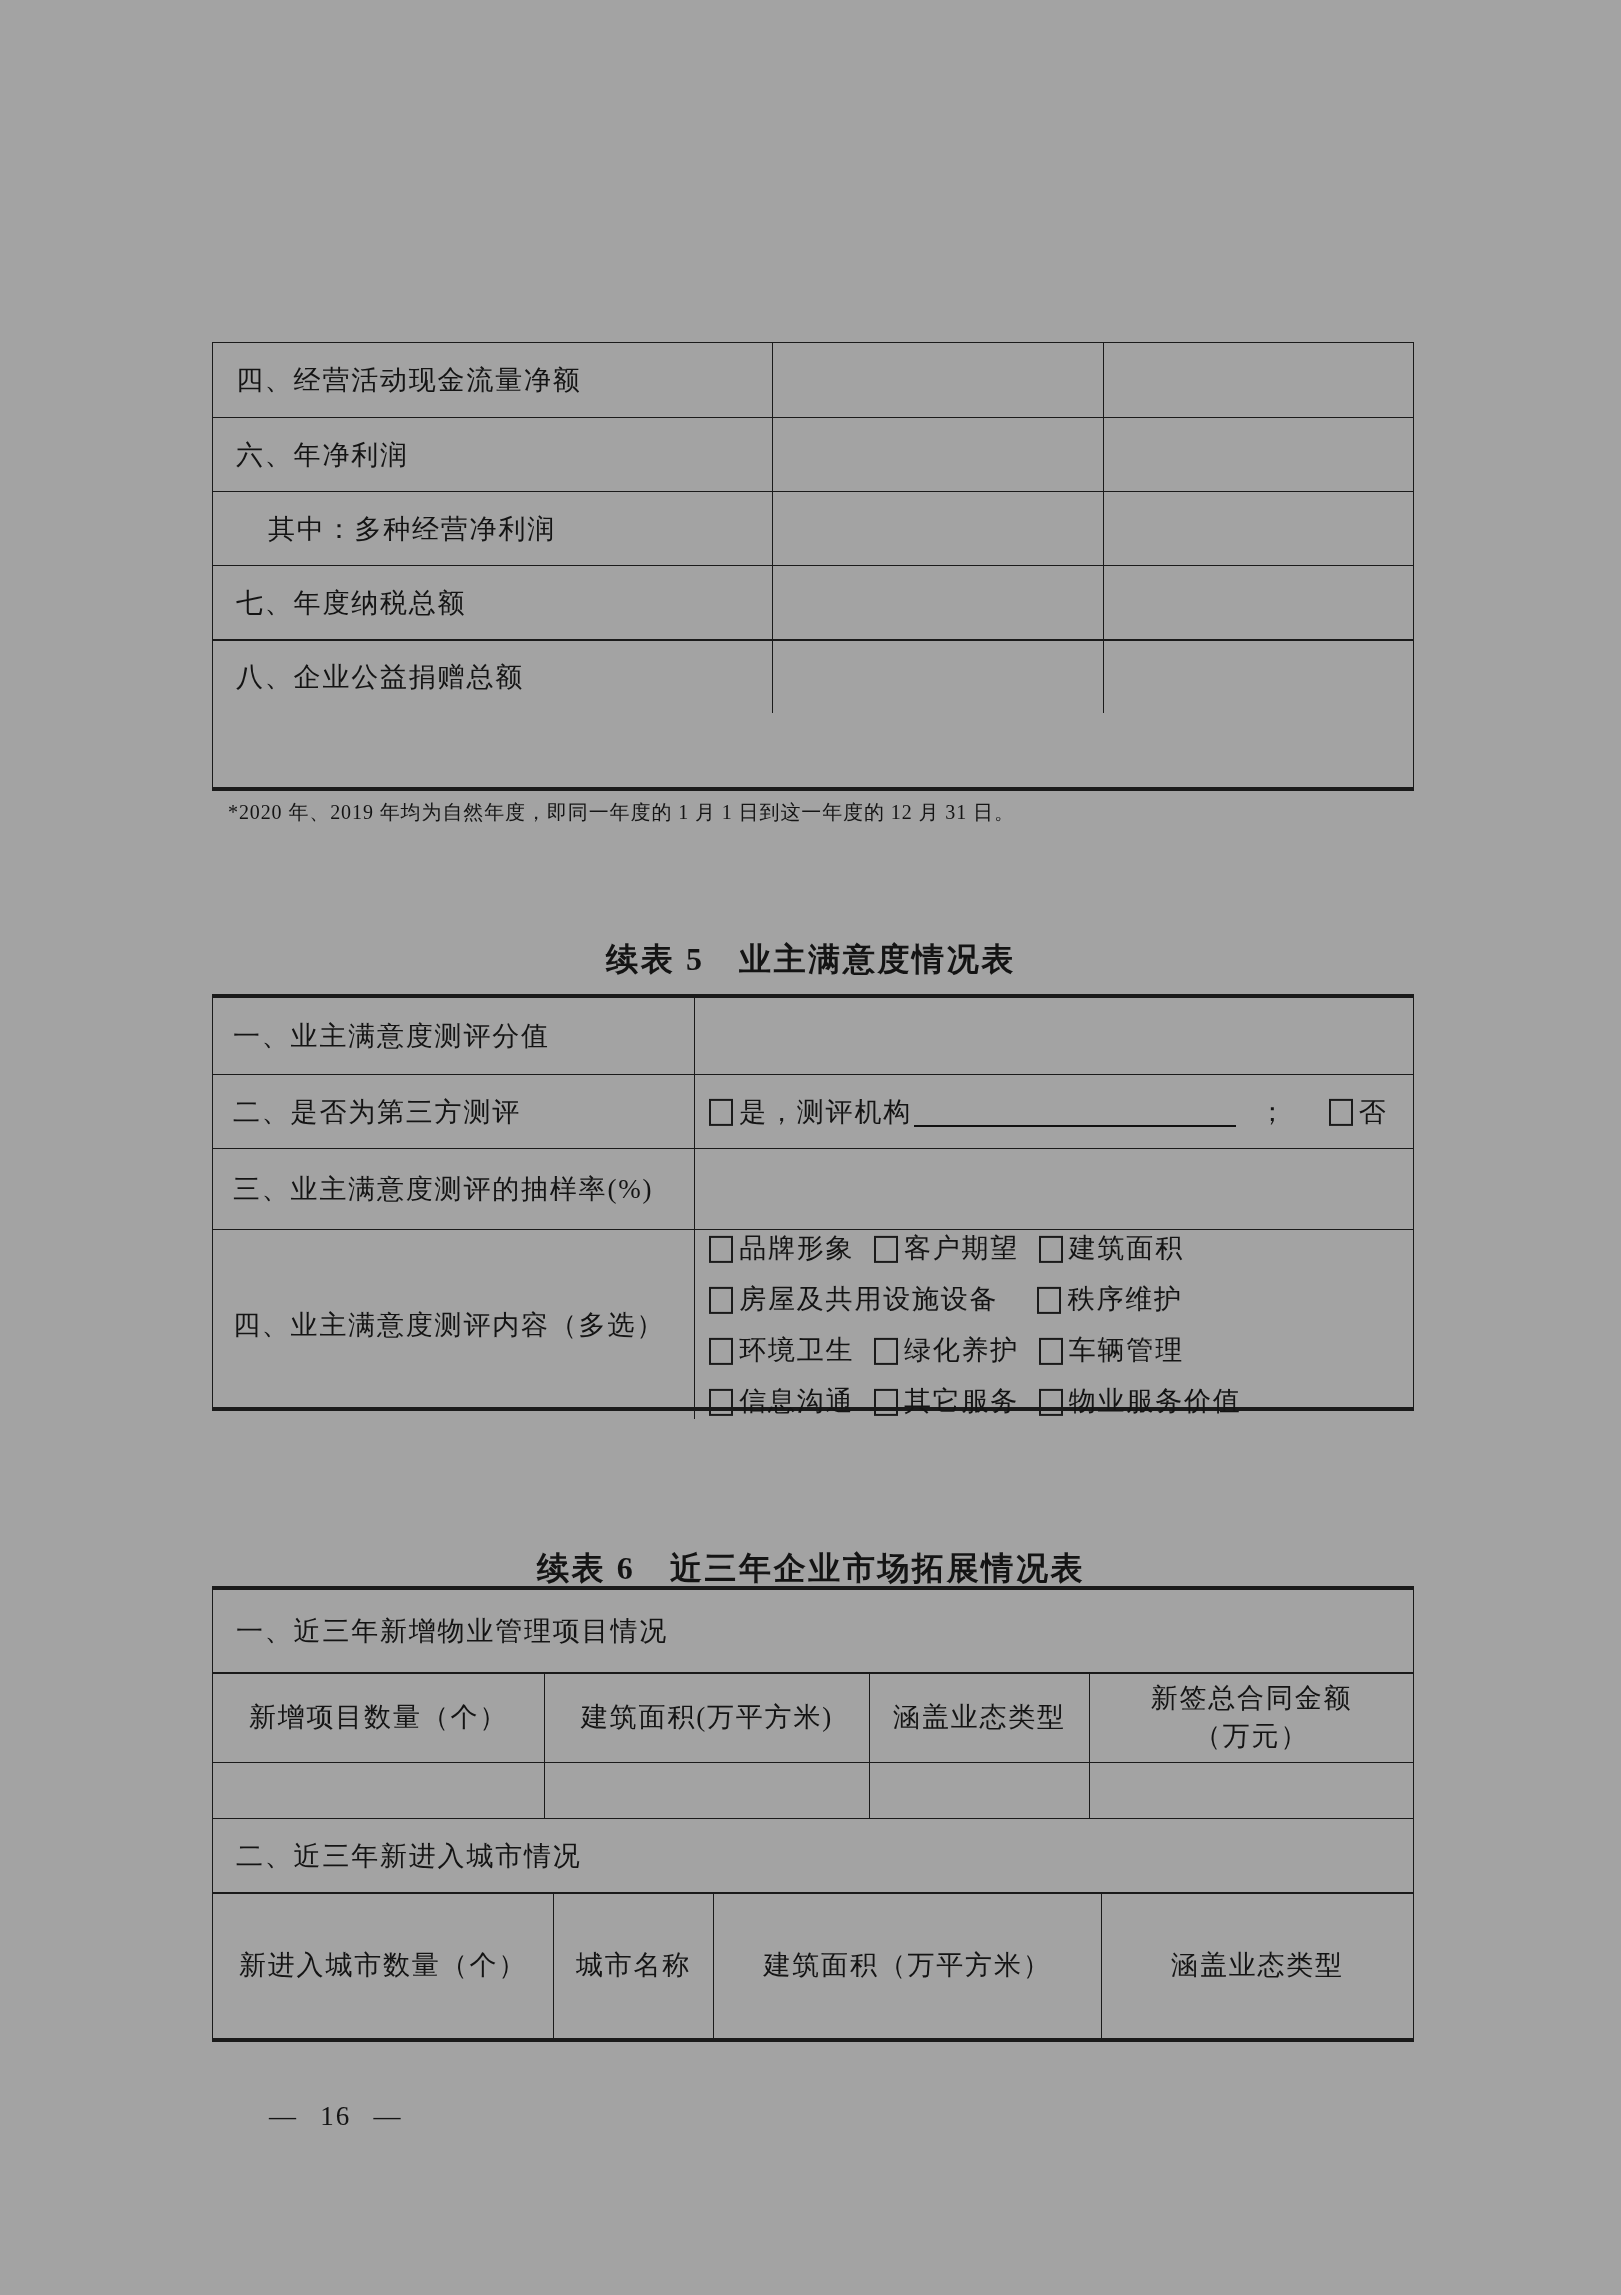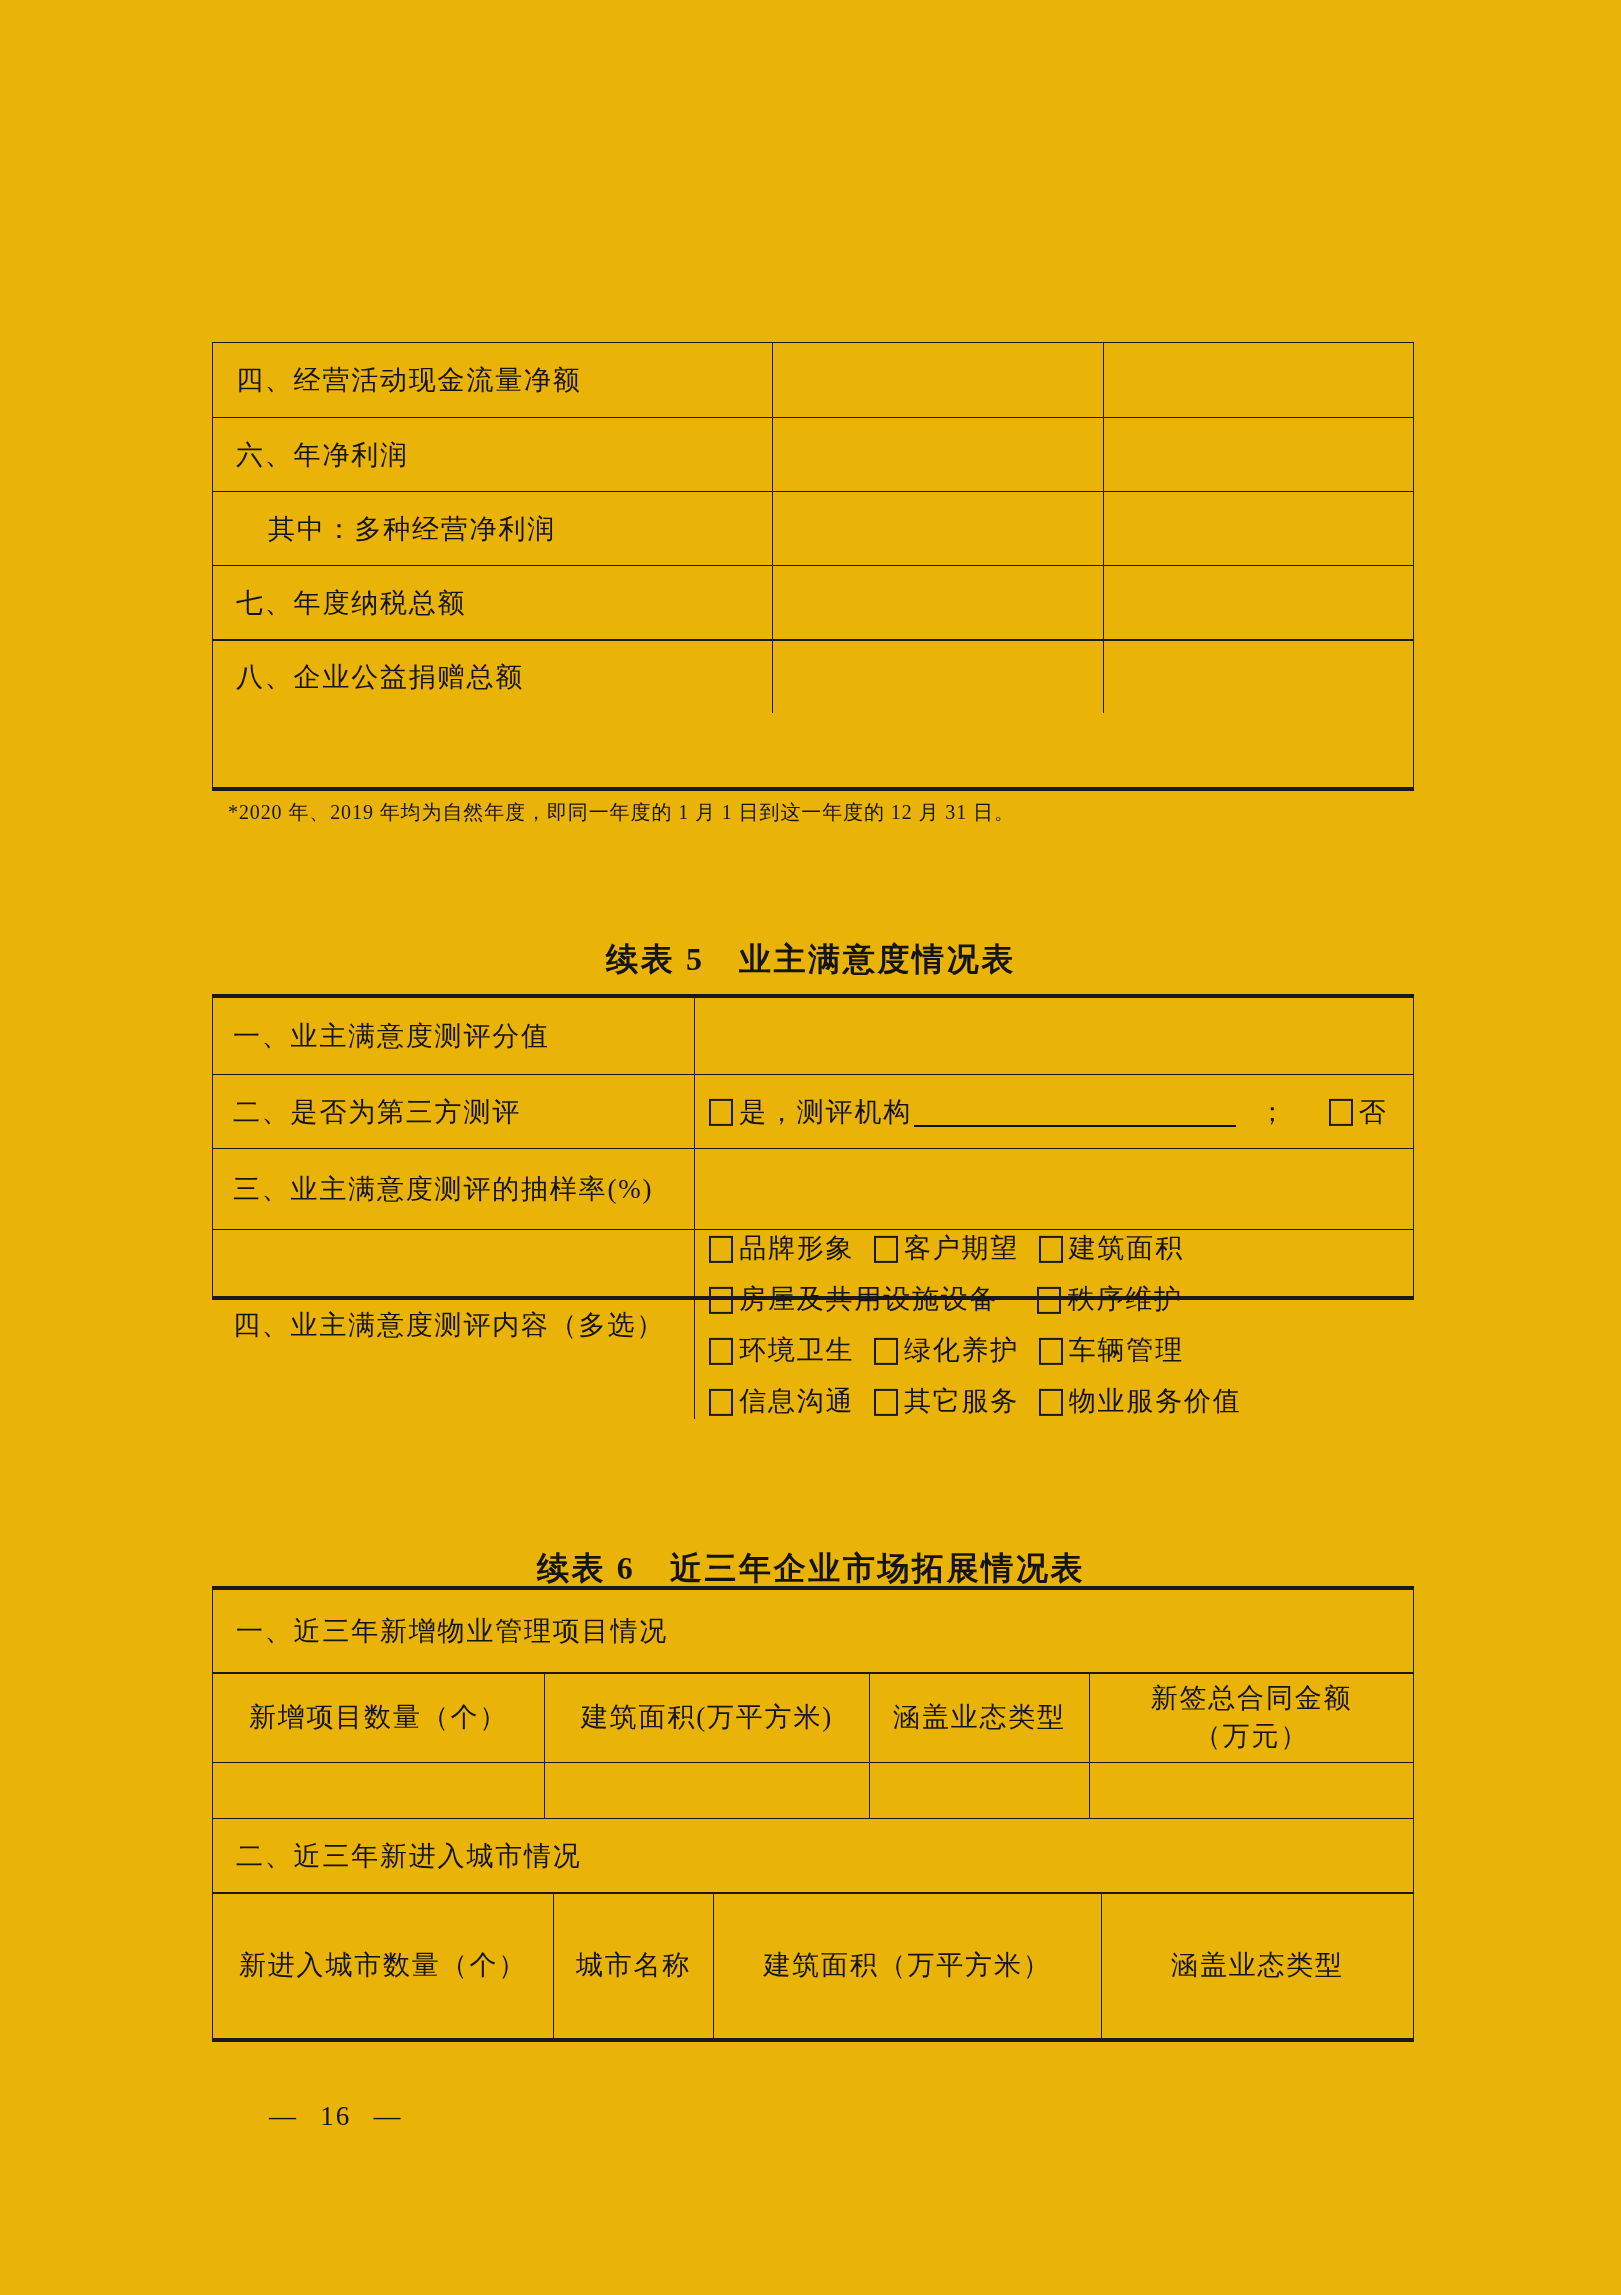--- a/index.html
+++ b/index.html
@@ -1,20 +1,20 @@
 <!DOCTYPE html>
 <html style="font-size:14px"><head>
 <meta charset="utf-8">
 <style>
   html,body { margin:0; padding:0; background:#e8e8e8; }
   .page {
     position:relative;
     width:1622px; height:2295px;
     margin:0 auto;
-    background:#eab308;
+    background:#a3a3a3;
     font-family:"Liberation Serif","DejaVu Serif",serif;
     color:#141414;
     overflow:hidden;
   }
   * { box-sizing:border-box; }
 
   
   .fin-table {
     position:absolute; left:212px; top:342px;
     width:1202px; height:449px;
@@ -43,21 +43,21 @@
   .tbl-heading {
     position:absolute; left:0; width:1622px;
     text-align:center; font-size:32px; font-weight:700; letter-spacing:2.6px;
   }
   .heading-5 { top:938px; }
   .heading-6 { top:1520px;margin-top:27px; }
 
   
   .table5 {
     position:absolute; left:212px; top:994px;
-    width:1202px; height:306px;
+    width:1202px; height:417px;
     display:grid; grid-template-rows:76px 74px 81px 1fr;
     border:1.8px solid #1a1a1a; border-top-width:4.4px; border-bottom-width:4.4px;
   }
   .t5-row { display:grid; grid-template-columns:482px 1fr; border-top:1.8px solid #1a1a1a; }
   .t5-row:first-child { border-top:none; }
   .t5-label {
     display:flex; align-items:center;
     padding-left:20px; padding-right:5.3px;
     font-size:27px; letter-spacing:1.8px;
     border-right:1.8px solid #1a1a1a;

